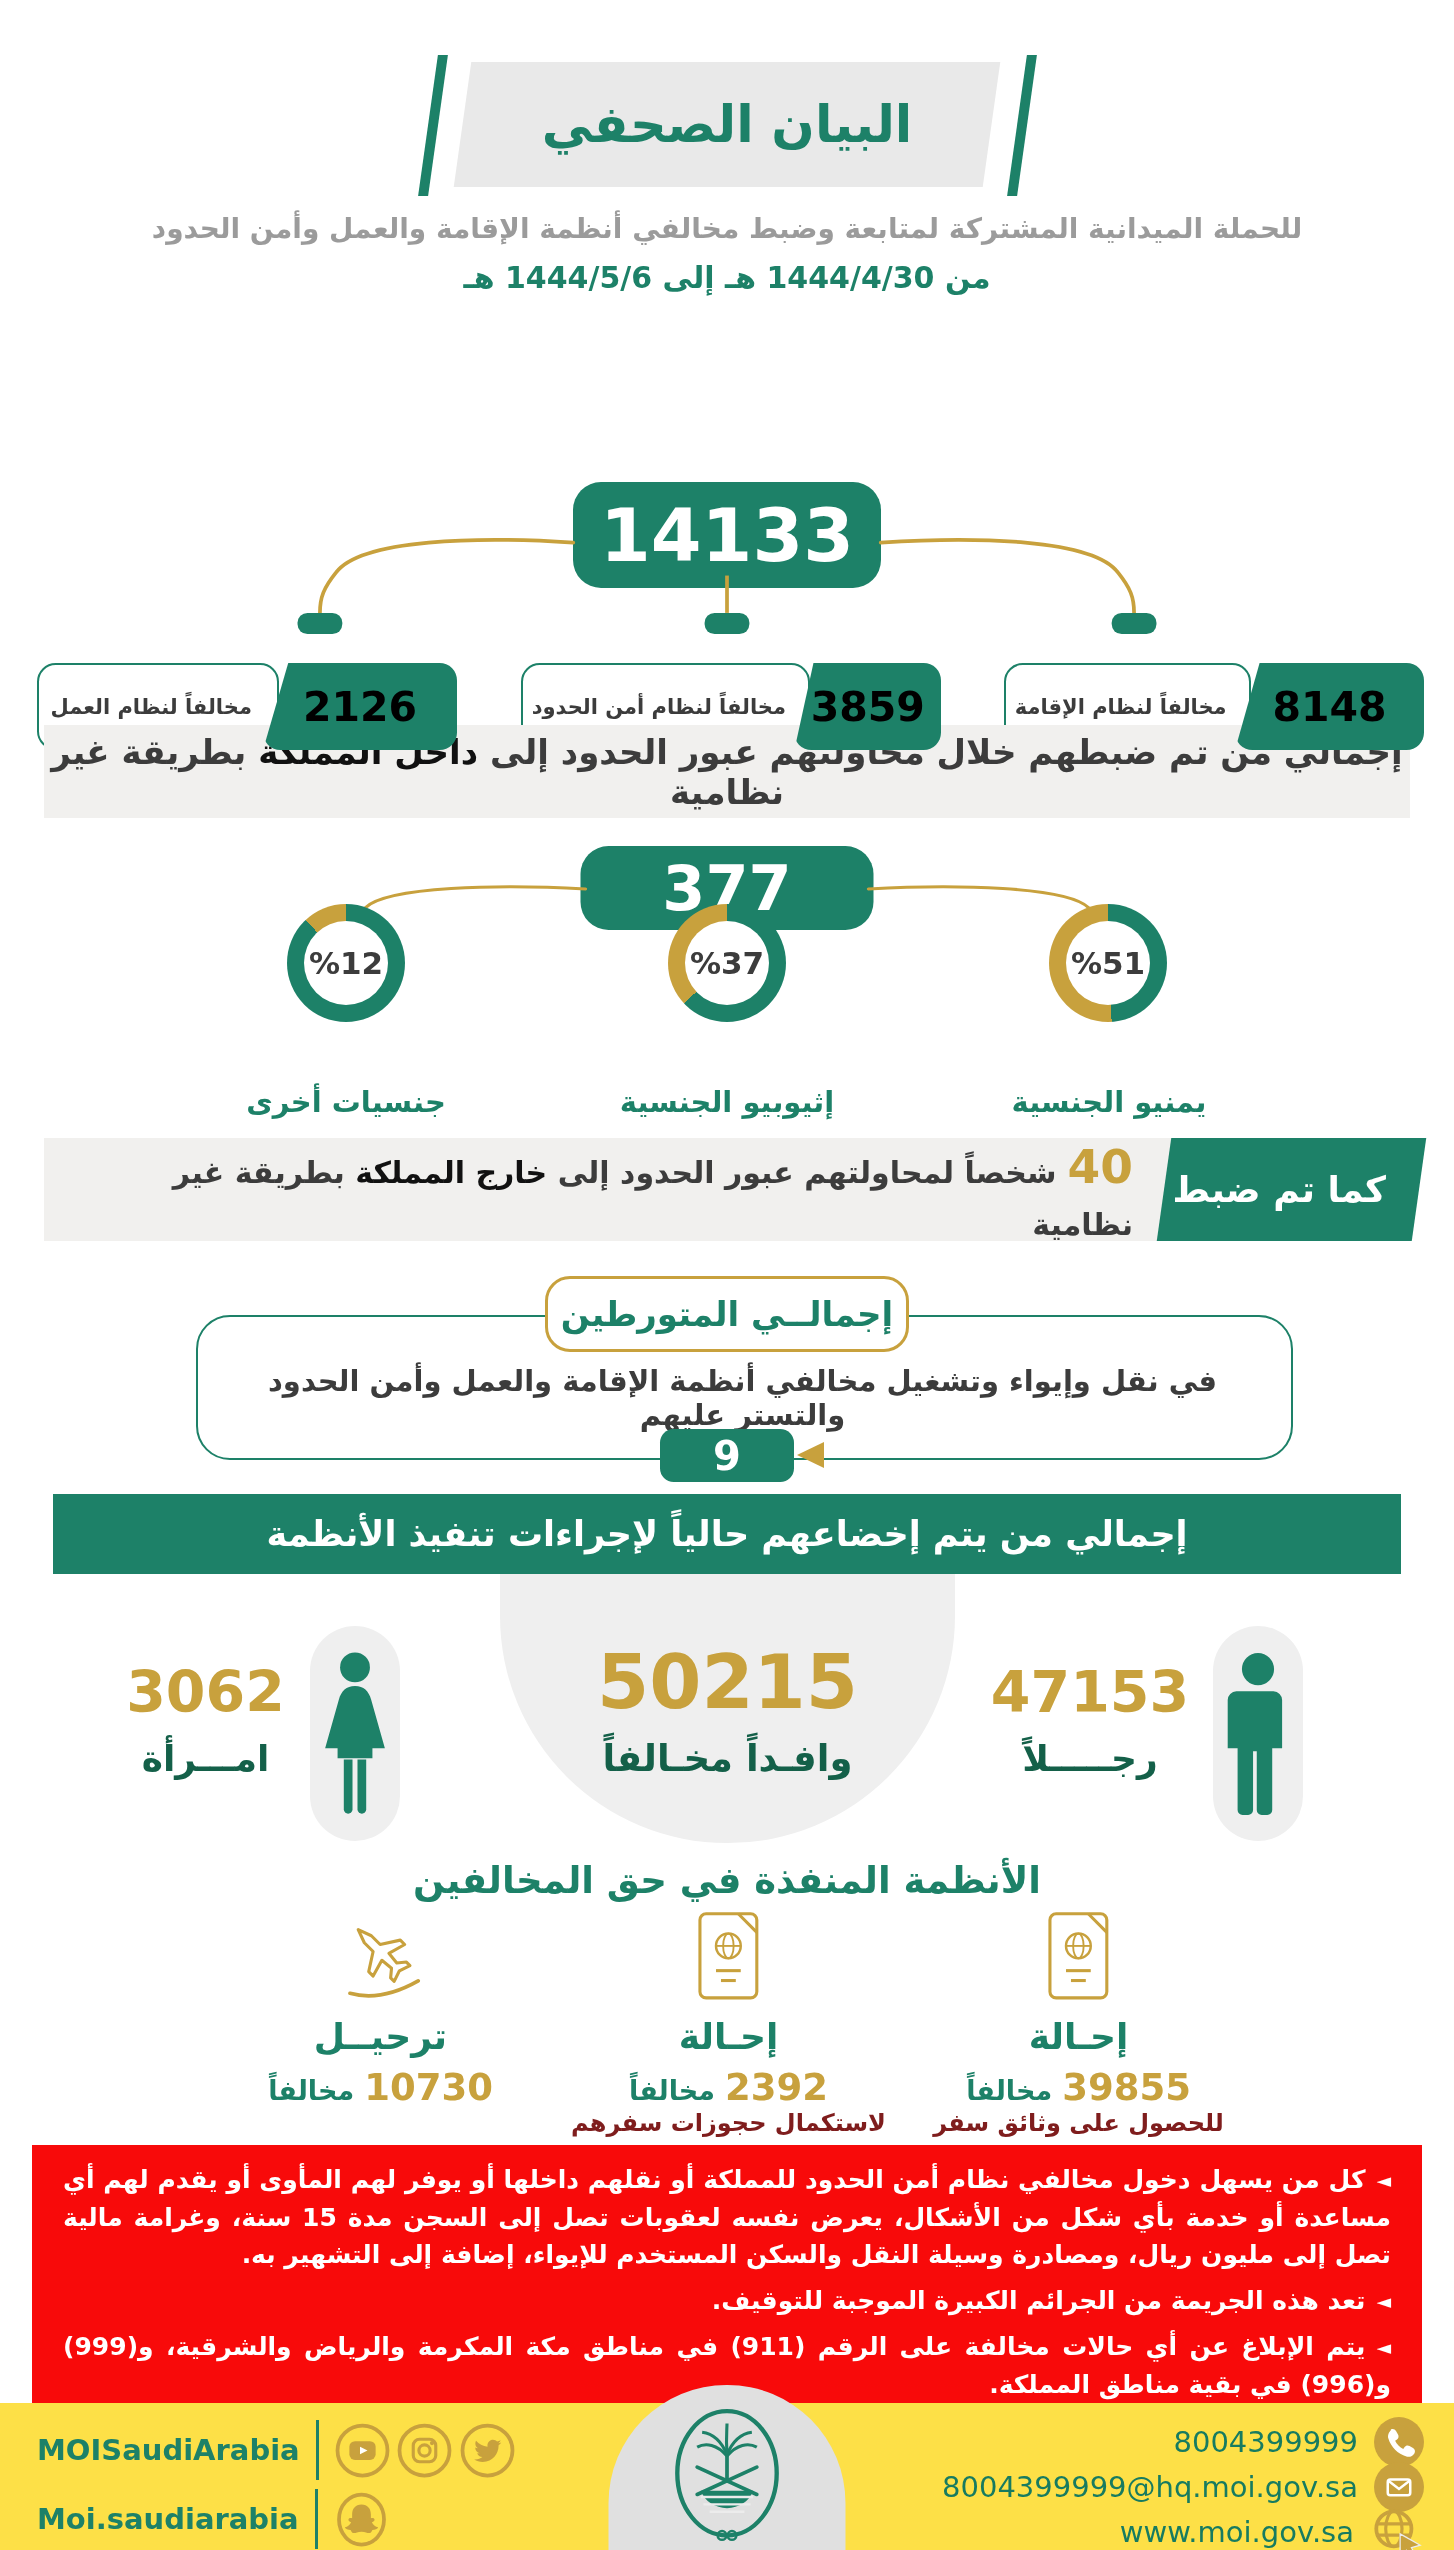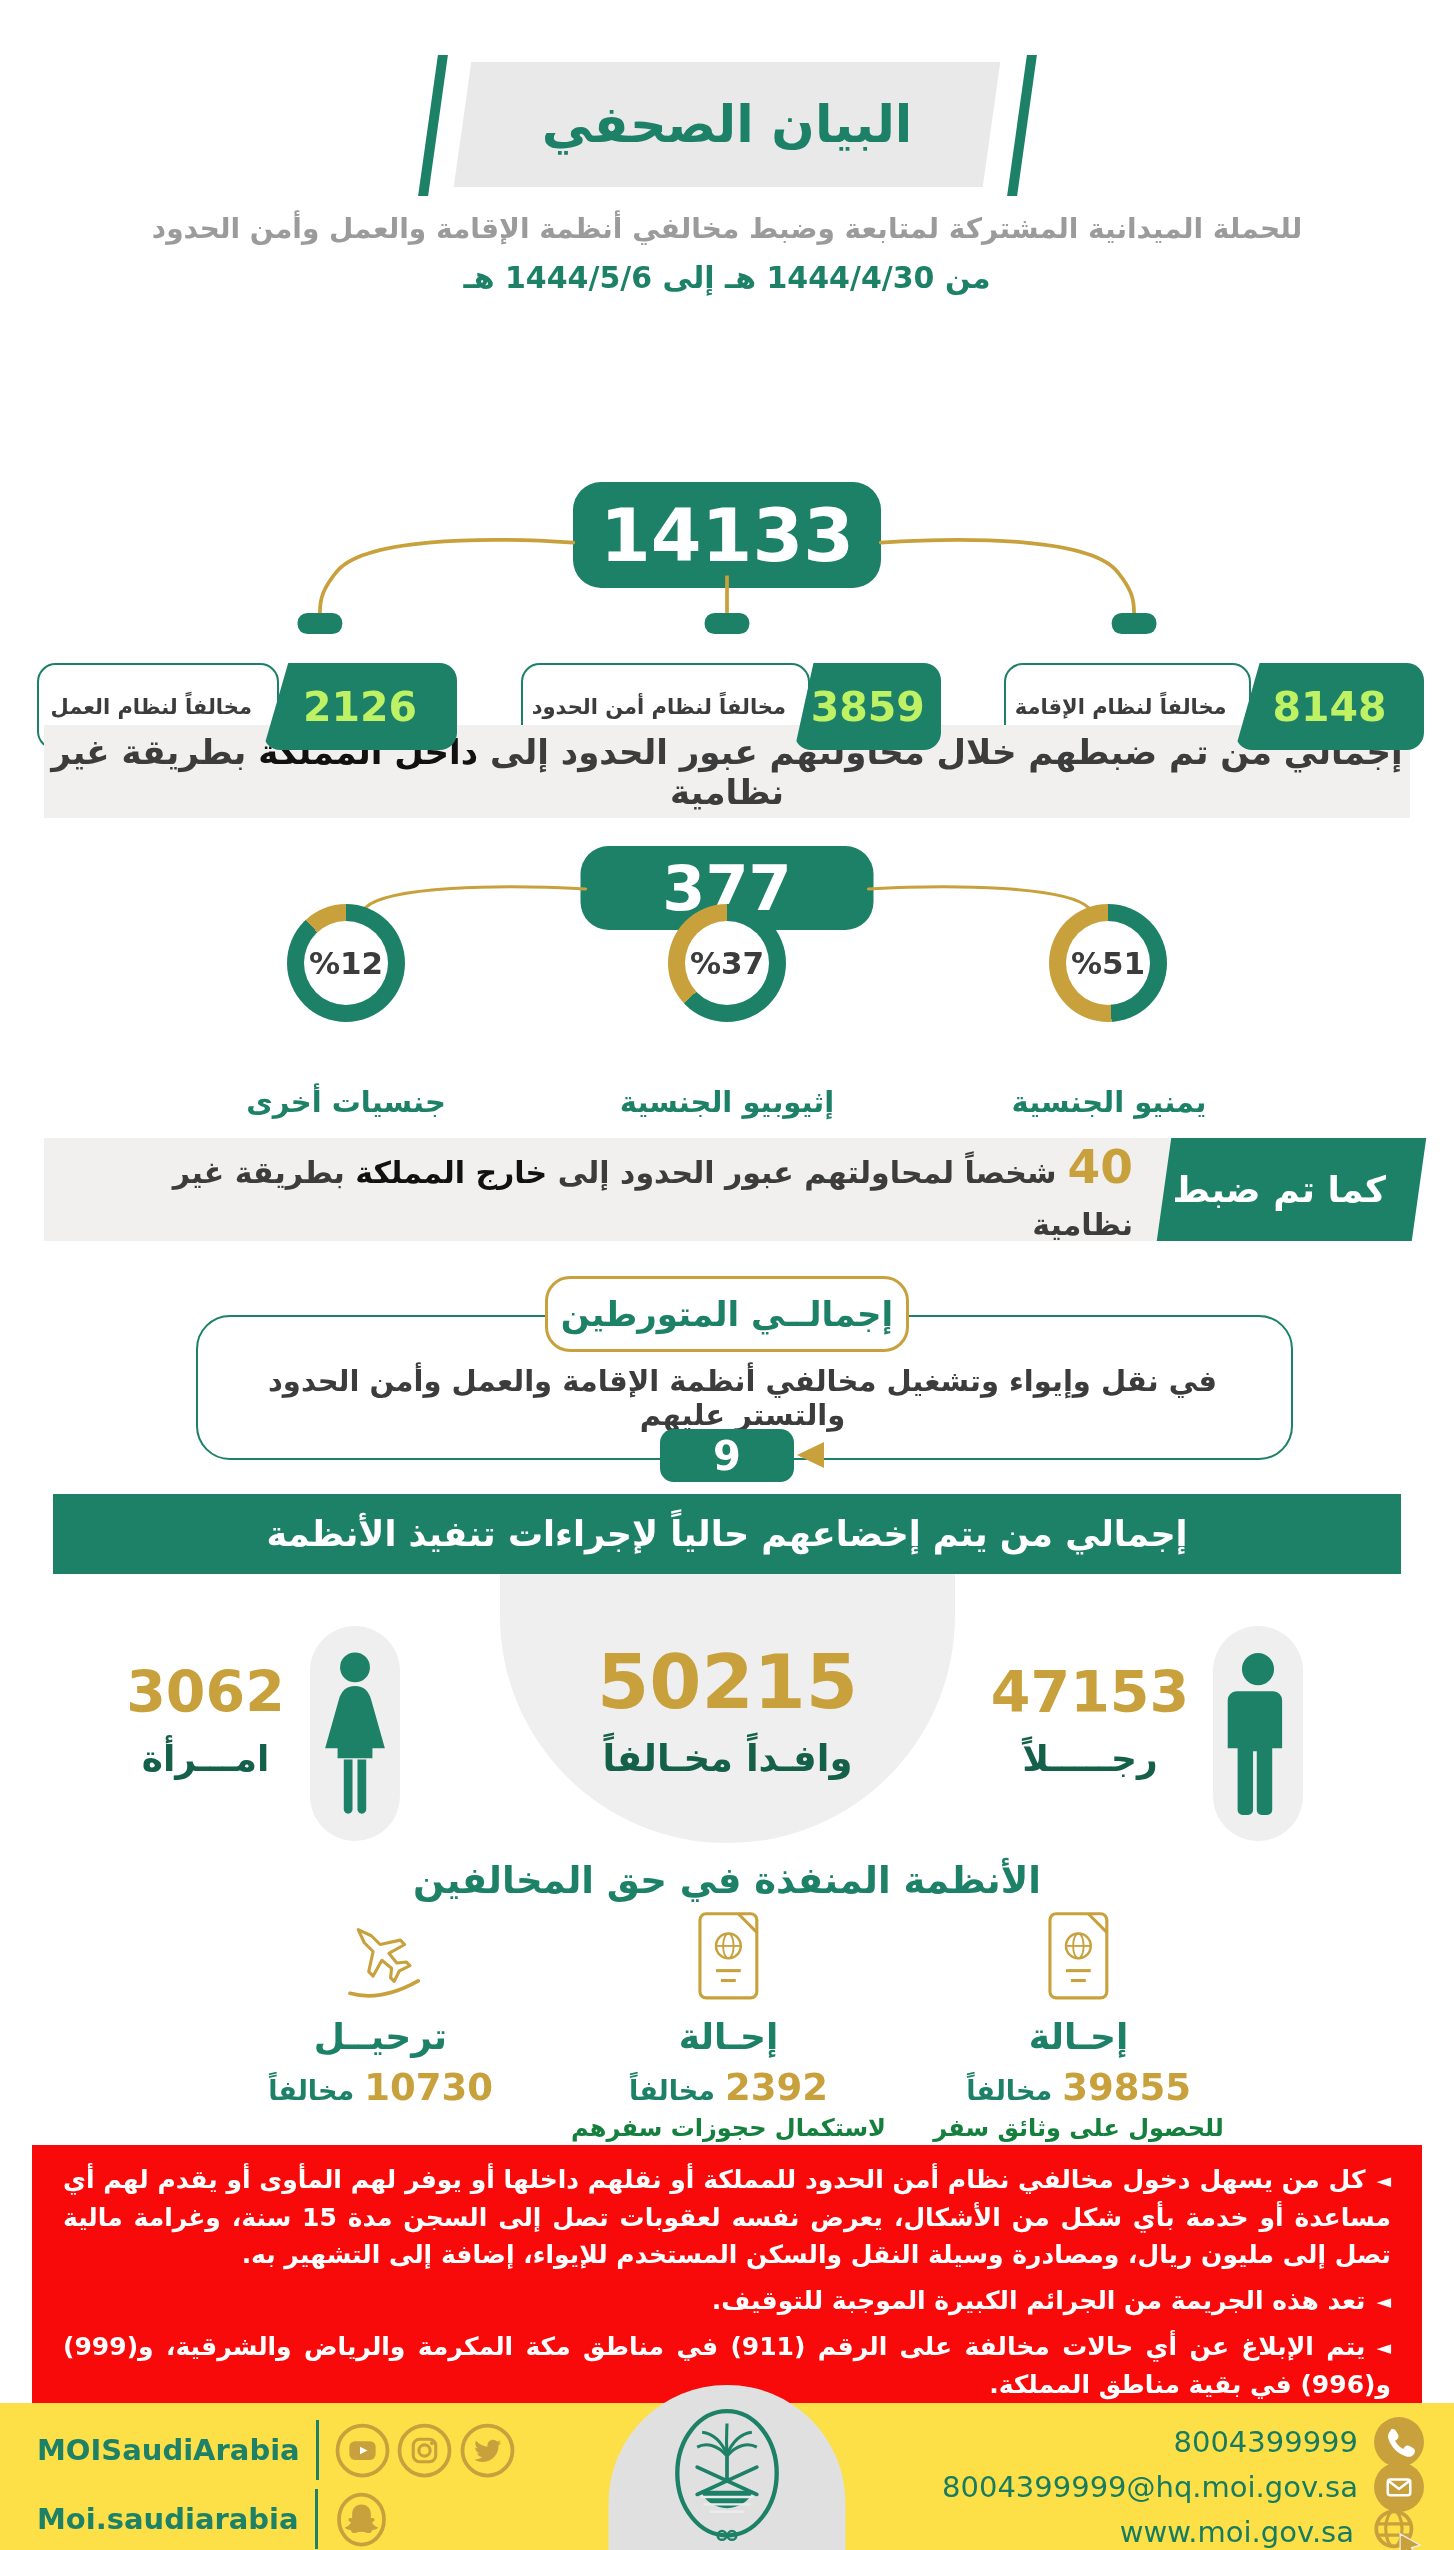--- a/index.html
+++ b/index.html
@@ -33,21 +33,21 @@
 
   svg.connector{left:0;width:1454px;pointer-events:none;}
   .connA{top:535px;height:106px;}
   .connB{top:884px;height:62px;}
 
   
   .stat-pair{top:663px;height:87px;width:420px;display:flex;direction:rtl;}
   .sp-right{left:1004px;} .sp-mid{left:521px;} .sp-left{left:37px;}
   .stat-num{width:194px;background:#1D8168;border-radius:17.4px;
             clip-path:polygon(13% 0,100% 0,100% 100%,0 100%);
-            color:#bef264;font-size:41px;font-weight:bold;display:flex;align-items:center;justify-content:center;
+            color:#000000;font-size:41px;font-weight:bold;display:flex;align-items:center;justify-content:center;
             position:relative;z-index:1;}
   .stat-label{flex:1;margin-left:0;margin-right:-16px;background:#fff;border:2.5px solid #1D8168;
               border-radius:18.7px;display:flex;align-items:center;justify-content:center;
               font-size:21px;font-weight:bold;color:#3C3C3C;white-space:nowrap;padding:0 22.4px 0 8.7px;}
 
   
   .donut{top:904px;width:118px;height:118px;border-radius:50%;}
   .donut-hole{position:absolute;inset:17px;background:#fff;border-radius:50%;
               display:flex;align-items:center;justify-content:center;
               font-size:31px;font-weight:bold;color:#3C3C3C;}
@@ -95,21 +95,21 @@
 
   
   .enforced-title{top:1859px;left:0;width:100%;text-align:center;font-size:37px;font-weight:bold;color:#1D8168;}
   .enf-col{top:1905px;width:349px;text-align:center;}
   .ec1{left:904px;} .ec2{left:554px;} .ec3{left:206px;}
   .enf-icon{height:100px;display:flex;align-items:center;justify-content:center;}
   .enf-label{margin-top:11.2px;font-size:36px;font-weight:bold;color:#1D8168;}
   .enf-numrow{margin-top:8.7px;display:flex;direction:rtl;align-items:baseline;justify-content:center;gap:10px;}
   .enf-num{font-size:37px;font-weight:bold;color:#C8A13D;}
   .enf-unit{font-size:27px;font-weight:bold;color:#1D8168;}
-  .enf-cap{margin-top:5px;font-size:24px;font-weight:bold;color:#15803d;}
+  .enf-cap{font-size:24px;font-weight:bold;color:#7f1d1d;}
 
   
   .warning{top:2145px;left:32px;right:32px;background:#F80A0A;padding:16px 31px 18.7px 31px;box-sizing:border-box;}
   .warning p{margin:0 0 8.7px 0;color:#fff;font-size:25px;font-weight:bold;line-height:1.5;text-align:justify;}
   .warning p:last-child{margin-bottom:0;}
   .w-marker{display:inline-block;margin-left:11.2px;font-size:18.7px;vertical-align:middle;}
 
   
   .footer{top:2403px;left:0;right:0;bottom:0;background:#fde047;}
   .dome{position:absolute;left:50%;transform:translateX(-50%);bottom:0;width:237px;height:165px;

